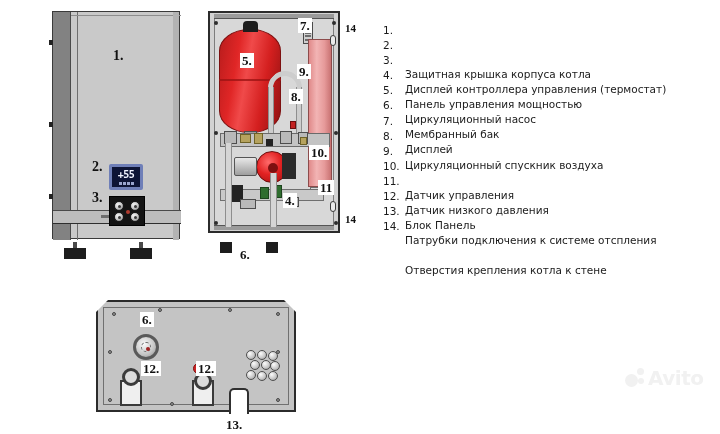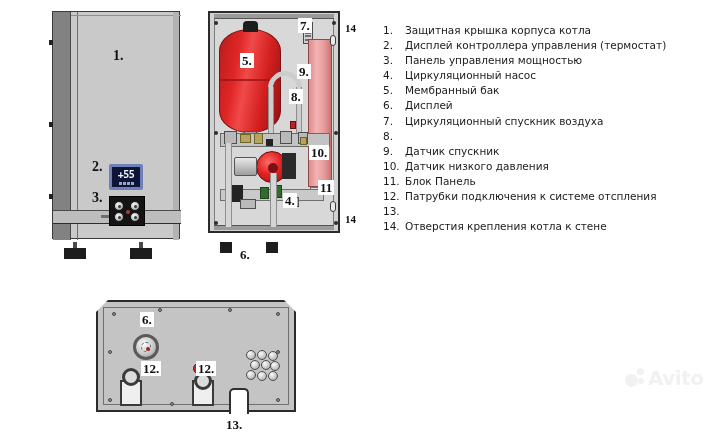--- a/index.html
+++ b/index.html
@@ -145,21 +145,21 @@
   .f3-knock b{position:absolute;width:10px;height:10px;border-radius:50%;
     background:radial-gradient(circle at 35% 32%,#fcfcfc,#c5c5c5 60%,#8a8a8a 100%);border:1px solid #4f4f4f;box-sizing:border-box;}
   .f3-window{position:absolute;left:131px;top:86px;width:20px;height:26px;
     background:#ffffff;border:2px solid #303030;border-bottom:none;box-sizing:border-box;border-radius:5px 5px 0 0;}
 
   
   #legend{position:absolute;left:383px;top:24px;width:310px;}
   .leg-row{display:flex;align-items:flex-start;height:15.1px;
     font-family:"DejaVu Sans","Liberation Sans",sans-serif;font-size:10.5px;color:#1a1a1a;}
   .leg-num{width:22px;flex:0 0 22px;text-align:left;}
-  .leg-txt{flex:1;white-space:nowrap;}
+  .leg-txt{flex:1;white-space:nowrap;margin-top:44px;}
 
   
   #wm{position:absolute;left:625px;top:368px;display:flex;align-items:center;gap:3px;
       opacity:1;color:#f0f0f0;}
   #wm .wm-mark{position:relative;width:20px;height:20px;flex:0 0 20px;}
   #wm .wm-mark i{position:absolute;border-radius:50%;background:#f1f1f1;}
   #wm .wm-text{font-size:20px;font-weight:bold;color:#f1f1f1;line-height:1;
       font-family:"DejaVu Sans","Liberation Sans",sans-serif;letter-spacing:-0.5px;}
 </style>
 </head>
@@ -359,21 +359,21 @@
     </div>
     <div class="leg-row">
       <span class="leg-num">7.</span>
       <span class="leg-txt">Циркуляционный спускник воздуха</span>
     </div>
     <div class="leg-row">
       <span class="leg-num">8.</span>
     </div>
     <div class="leg-row">
       <span class="leg-num">9.</span>
-      <span class="leg-txt">Датчик спускник</span>
+      <span class="leg-txt">Датчик управления</span>
     </div>
     <div class="leg-row">
       <span class="leg-num">10.</span>
       <span class="leg-txt">Датчик низкого давления</span>
     </div>
     <div class="leg-row">
       <span class="leg-num">11.</span>
       <span class="leg-txt">Блок Панель</span>
     </div>
     <div class="leg-row">

